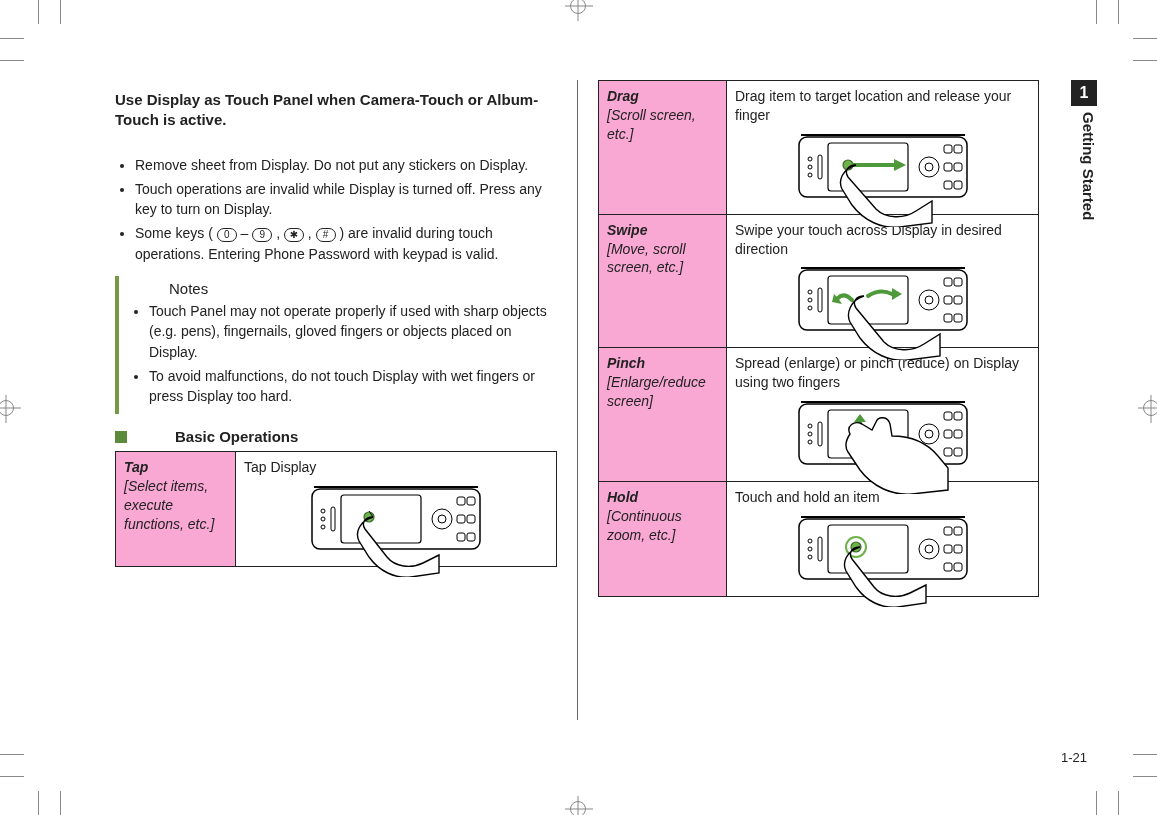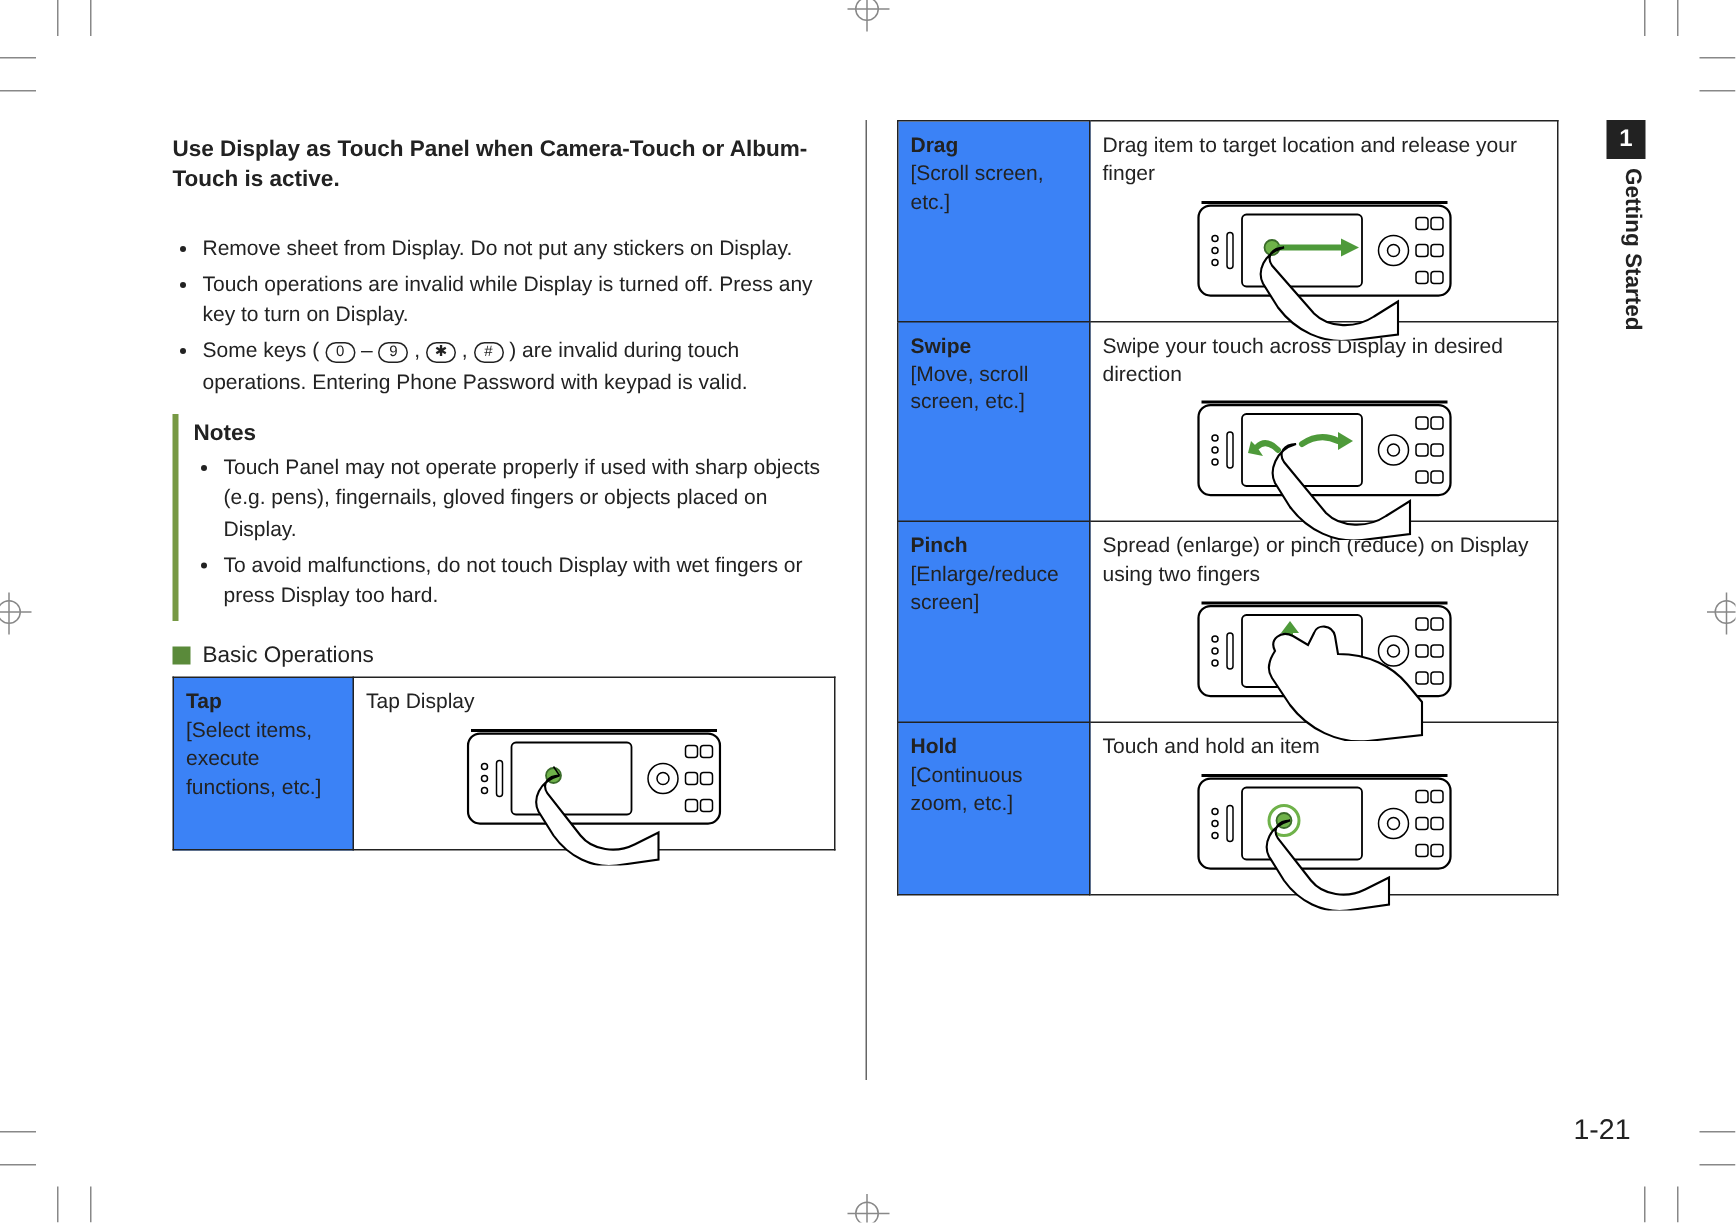--- a/index.html
+++ b/index.html
@@ -25,49 +25,49 @@
   .sectionbar .stub { width: 10px; background:#779944; }
   .sectionbar .body { background:#444; color:#fff; font-weight:bold; font-size:18px; padding:6px 18px 6px 12px; }
 
   .lead { font-weight:bold; font-size:15px; line-height:1.35; margin: 6px 0 24px 0; }
   ul.bullets { list-style: disc; padding-left: 20px; font-size:14px; line-height:1.45; }
   ul.bullets li { margin-bottom: 4px; }
 
   .keycap { display:inline-block; min-width:20px; padding:0 4px; height:14px; line-height:12px; font-size:10px; text-align:center; border:1px solid #222; border-radius:8px; vertical-align:middle; }
 
   .notes { border-left: 4px solid #779944; padding: 4px 0 4px 10px; margin:12px 0 14px 0; }
-  .notes .notes-title { font-weight:bold; font-size:15px; margin-bottom:4px; }
-
-  .subhead { display:flex; align-items:center; font-weight:normal; font-size:15px; margin:4px 0 6px 0; }
+  .notes .notes-title { font-weight:normal; font-size:15px; margin-bottom:4px;margin-left:40px; }
+
+  .subhead { display:flex; align-items:center; font-weight:bold; font-size:15px; margin:4px 0 6px 0;gap:40px; }
   .subhead .sq { display:inline-block; width:12px; height:12px; background:#5a8a3a; margin-right:8px; }
 
   table.ops { border-collapse: collapse; width: 100%; }
   table.ops td { border:1px solid #222; vertical-align: top; padding:6px 8px; font-size:14px; line-height:1.35; }
-  table.ops td.name { width: 120px; background:#3b82f6; }
+  table.ops td.name { width: 120px; background:#f9a8d4;font-style:italic; }
   table.ops td.name .opname { font-weight:bold; }
   .col-right table.ops td.name { width: 128px; }
 
   
   .device-wrap { text-align:center; padding-top:6px; }
   .device { display:inline-block; position:relative; }
   .phone { width:170px; height:72px; }
   .screen { fill:#fff; stroke:#000; stroke-width:1.2; }
   .body   { fill:#fff; stroke:#000; stroke-width:1.5; }
   .btn    { fill:none; stroke:#000; stroke-width:1; }
 
   .hand { position:absolute; }
   .tap-dot { fill:#6fb24a; stroke:#3a6b2a; stroke-width:1.2; }
   .arrow   { stroke:#4e9a3a; stroke-width:4; fill:none; stroke-linecap:round; }
   .arrowhead { fill:#4e9a3a; }
   .ring { fill:none; stroke:#6fb24a; stroke-width:2; }
 
   
   .sidetab { position:absolute; right:60px; top:80px; width:26px; height:26px; background:#222; color:#fff; font-weight:bold; font-size:16px; text-align:center; line-height:26px; }
   .sidelabel { position:absolute; right:60px; top:112px; width:26px; height:170px; font-weight:bold; font-size:15px; writing-mode: vertical-rl; }
-  .pageno { position:absolute; right:70px; bottom:50px; font-size:19px; }
+  .pageno { position:absolute; right:70px; bottom:50px; font-size:13px; }
 
 </style>
 </head>
 <body>
 <div class="page">
 
 <div class="cropmark cm-top-h" style="left:0;   top:38px;"></div>
 <div class="cropmark cm-top-h" style="left:0;   top:60px;"></div>
 <div class="cropmark cm-top-v" style="left:38px;top:0;"></div>
 <div class="cropmark cm-top-v" style="left:60px;top:0;"></div>

